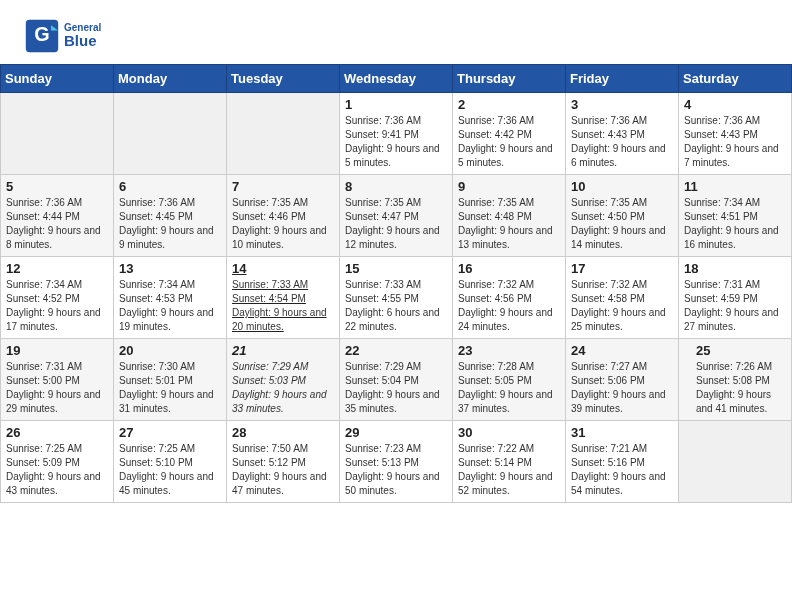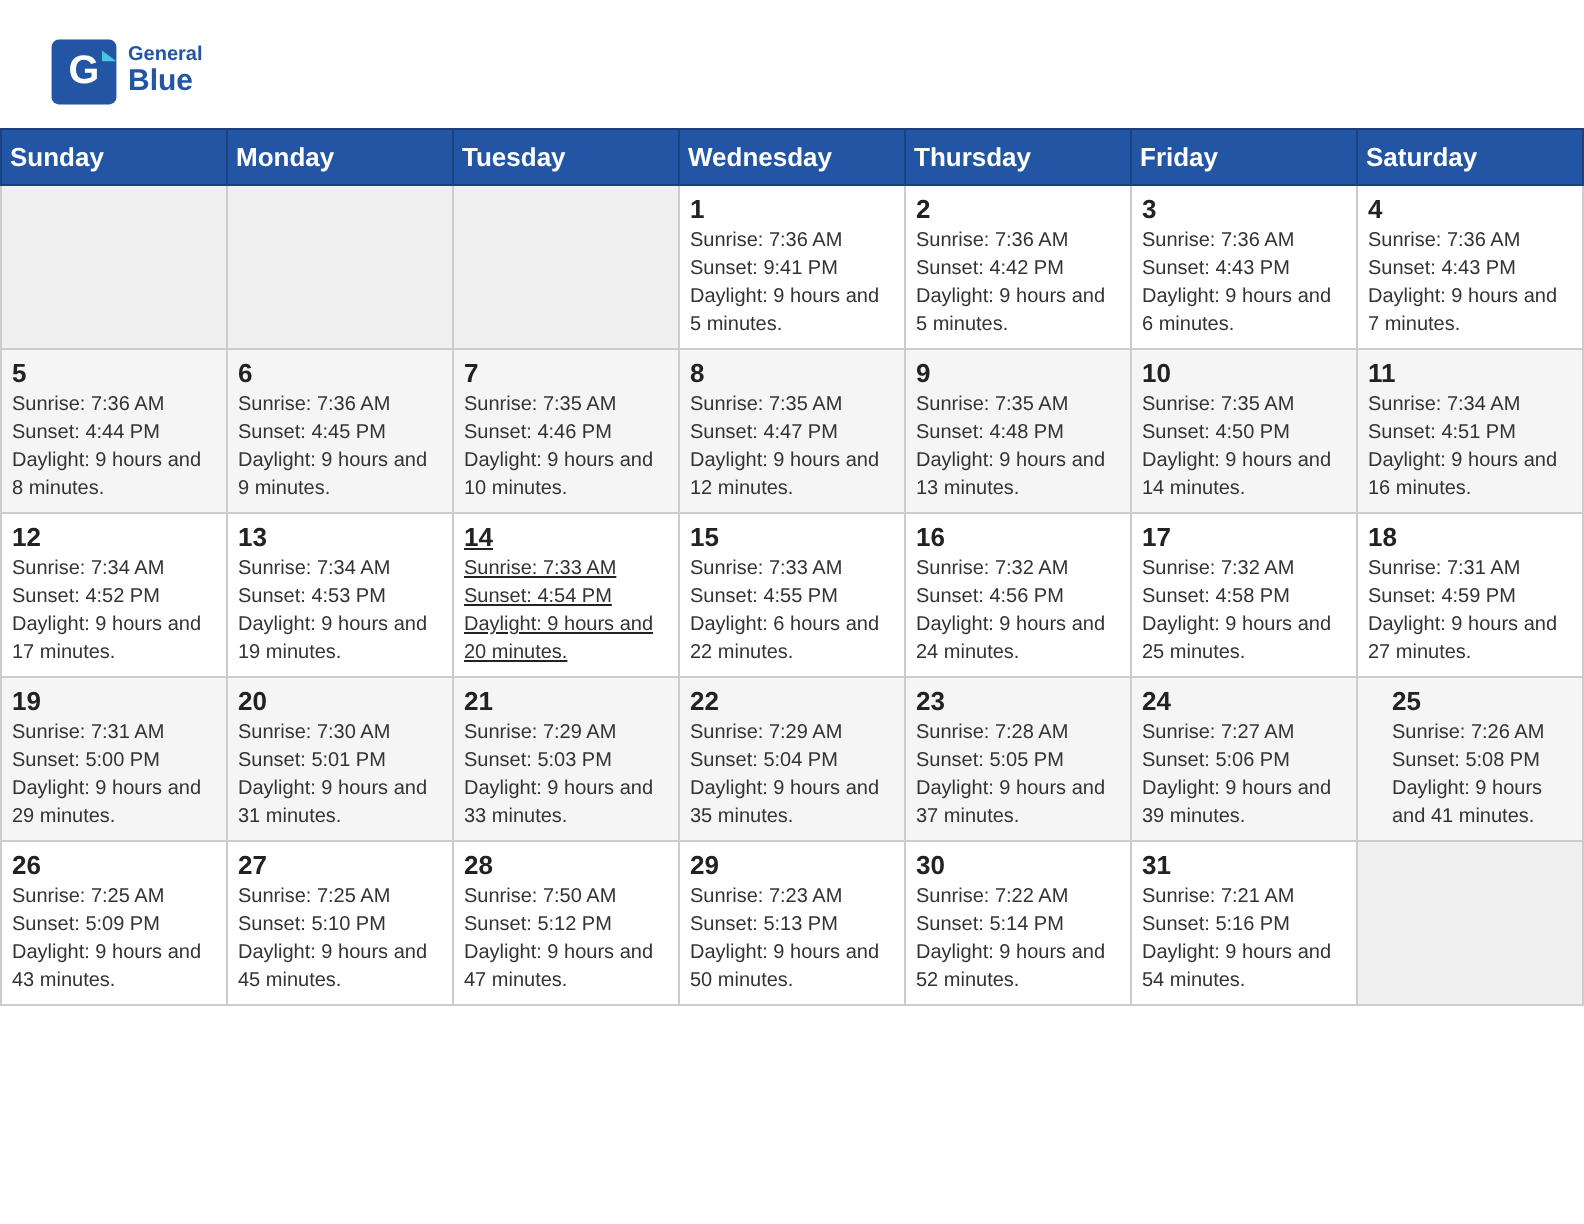--- a/index.html
+++ b/index.html
@@ -281,21 +281,21 @@
           </div>
         </td>
         <td style="background: rgb(245, 245, 245);">
           <span class="day-num">20</span>
           <div class="day-info">
             <div>Sunrise: 7:30 AM</div>
             <div>Sunset: 5:01 PM</div>
             <div>Daylight: 9 hours and 31 minutes.</div>
           </div>
         </td>
-        <td style="background: rgb(245, 245, 245);">
+        <td style="background: rgb(245, 245, 245); font-style: italic;">
           <span class="day-num">21</span>
           <div class="day-info">
             <div>Sunrise: 7:29 AM</div>
             <div>Sunset: 5:03 PM</div>
             <div>Daylight: 9 hours and 33 minutes.</div>
           </div>
         </td>
         <td style="background: rgb(245, 245, 245);">
           <span class="day-num">22</span>
           <div class="day-info">

